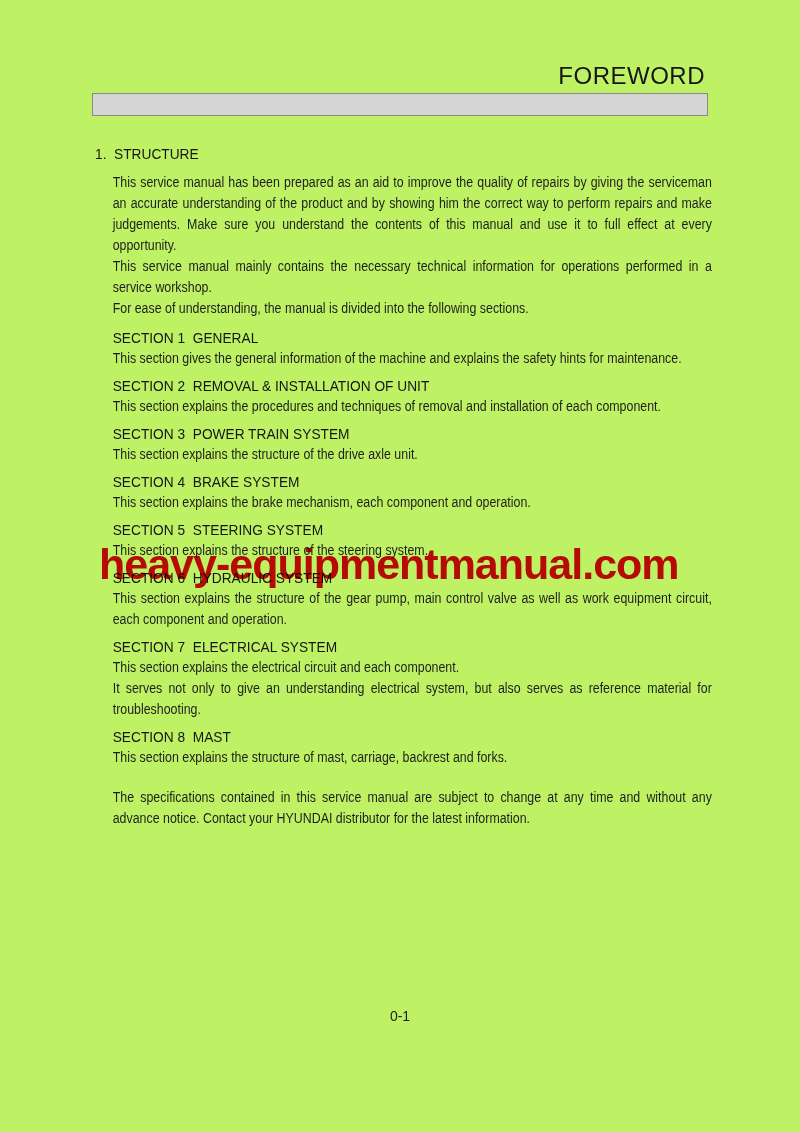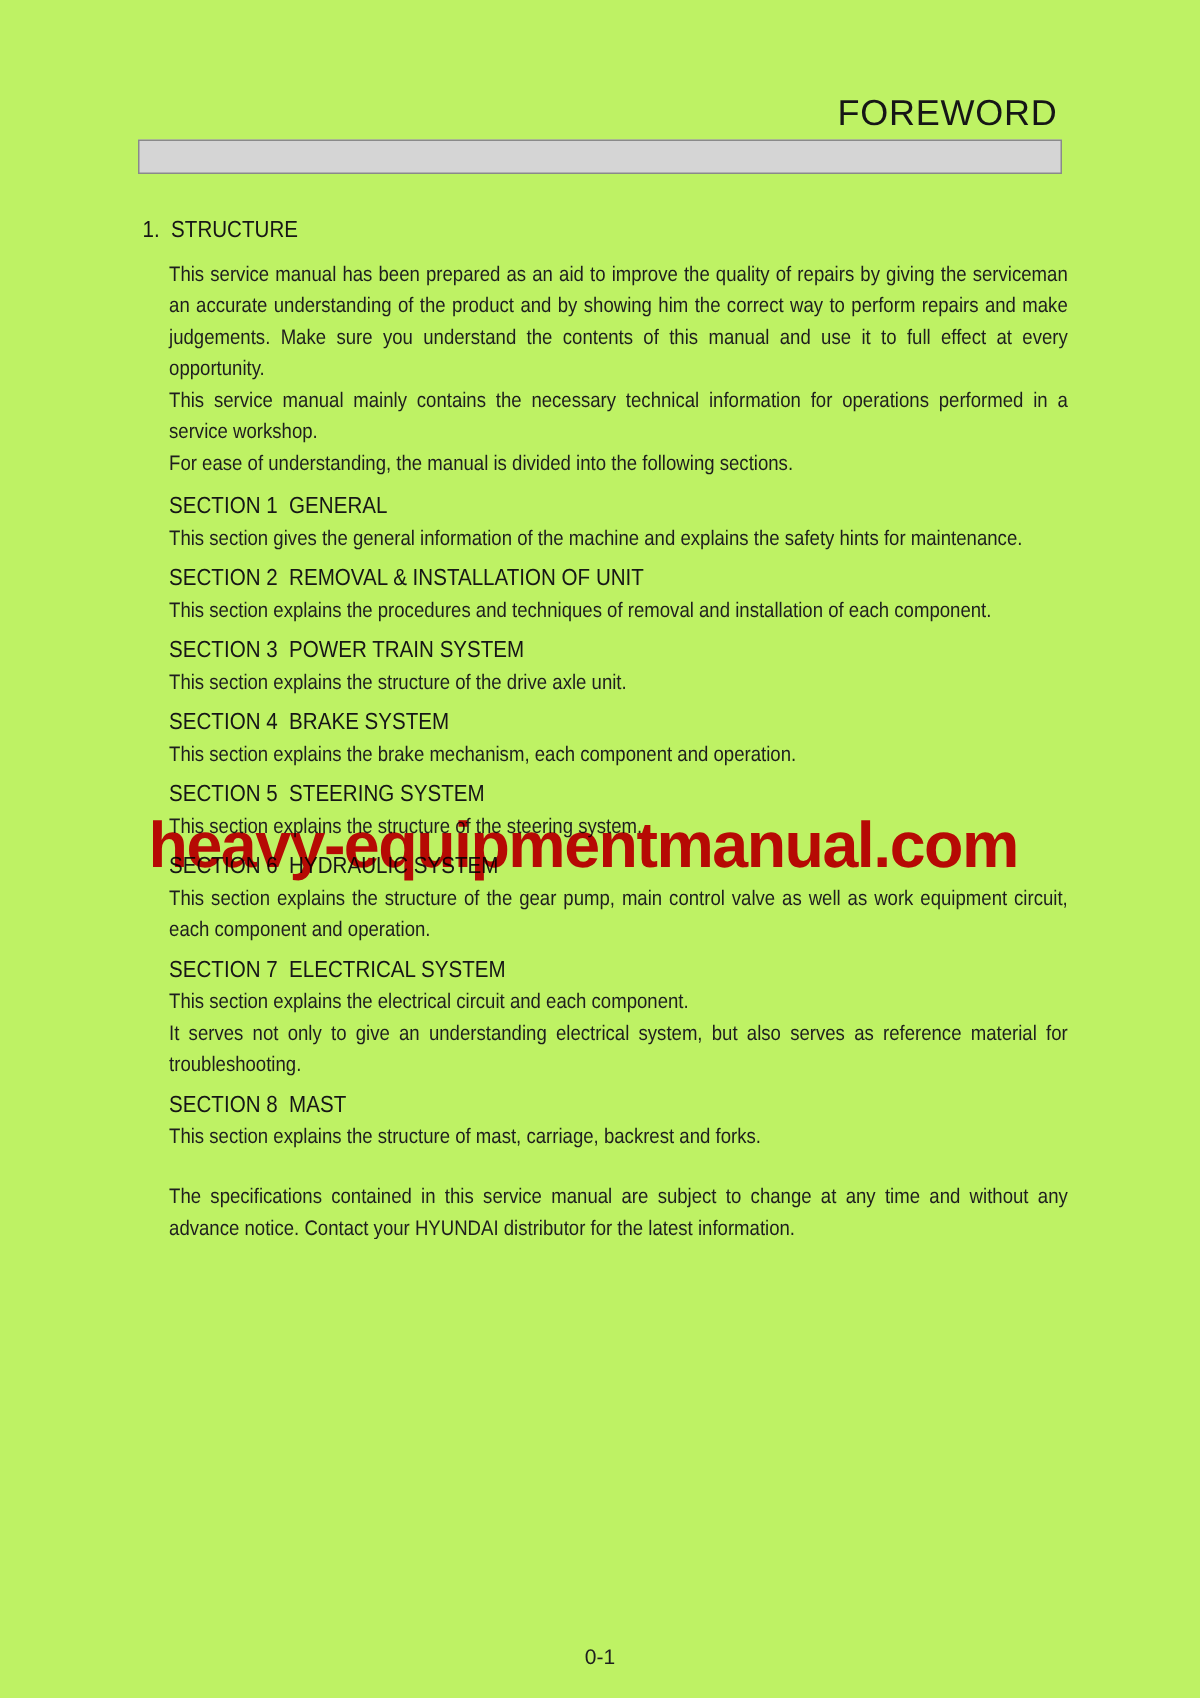--- a/index.html
+++ b/index.html
@@ -80,21 +80,21 @@
     font-size: 43px;
     font-weight: bold;
     line-height: 1;
     letter-spacing: -1px;
     white-space: nowrap;
     mix-blend-mode: multiply;
     color: #f50a0a;
   }
   .page-number {
     position: absolute;
-    top: 1096px;
+    top: 1008px;
     left: 0;
     width: 100%;
     text-align: center;
     font-size: 14px;
     color: #1e1e1e;
   }
 </style>
 </head>
 <body>
 

